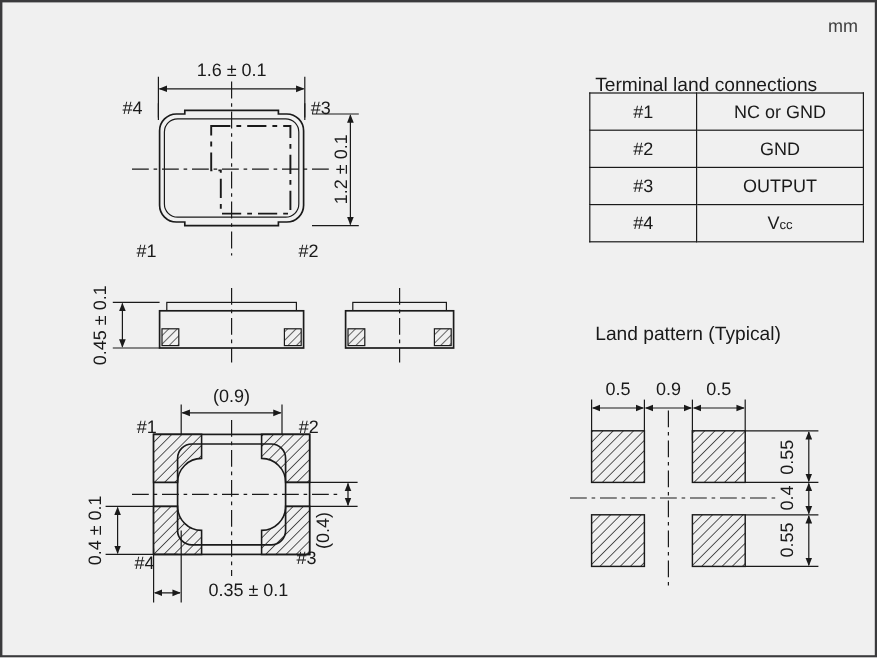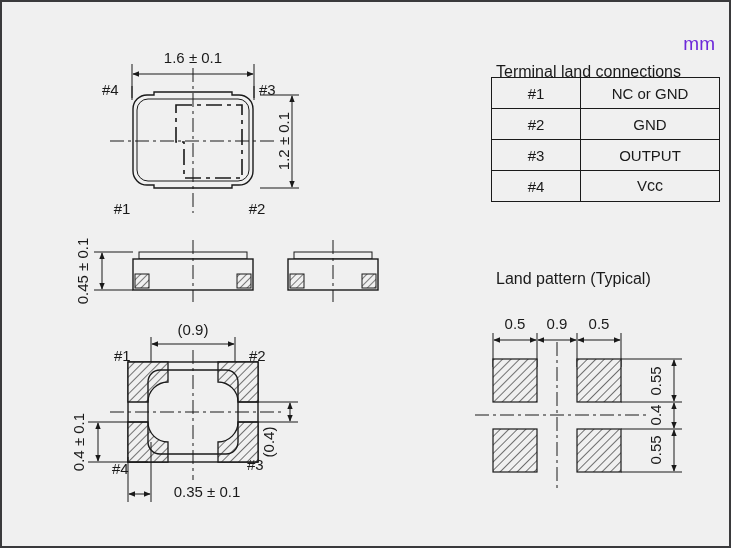--- a/index.html
+++ b/index.html
@@ -67,25 +67,24 @@
   .tbl-title {
     position: absolute;
     font-family: "Liberation Sans", sans-serif;
     font-size: 16px;
     color: #1a1a1a;
     white-space: nowrap;
   }
   .unit-label {
     position: absolute;
     font-family: "Liberation Sans", sans-serif;
-    font-size: 19px;
-    color: #6d28d9;
-    margin-top: 19px;
-  }
-  .sub { font-size: 16px; }
+    font-size: 15px;
+    color: #404040;
+  }
+  .sub { font-size: 11px; }
 </style>
 </head>
 <body>
 
 <div id="root">
 
   <div class="unit-label" style="right:14px; top:12px;">mm</div>
 
   <div class="tbl-title" style="left:494px; top:46px;margin-top:15px;">Terminal land connections</div>
 

